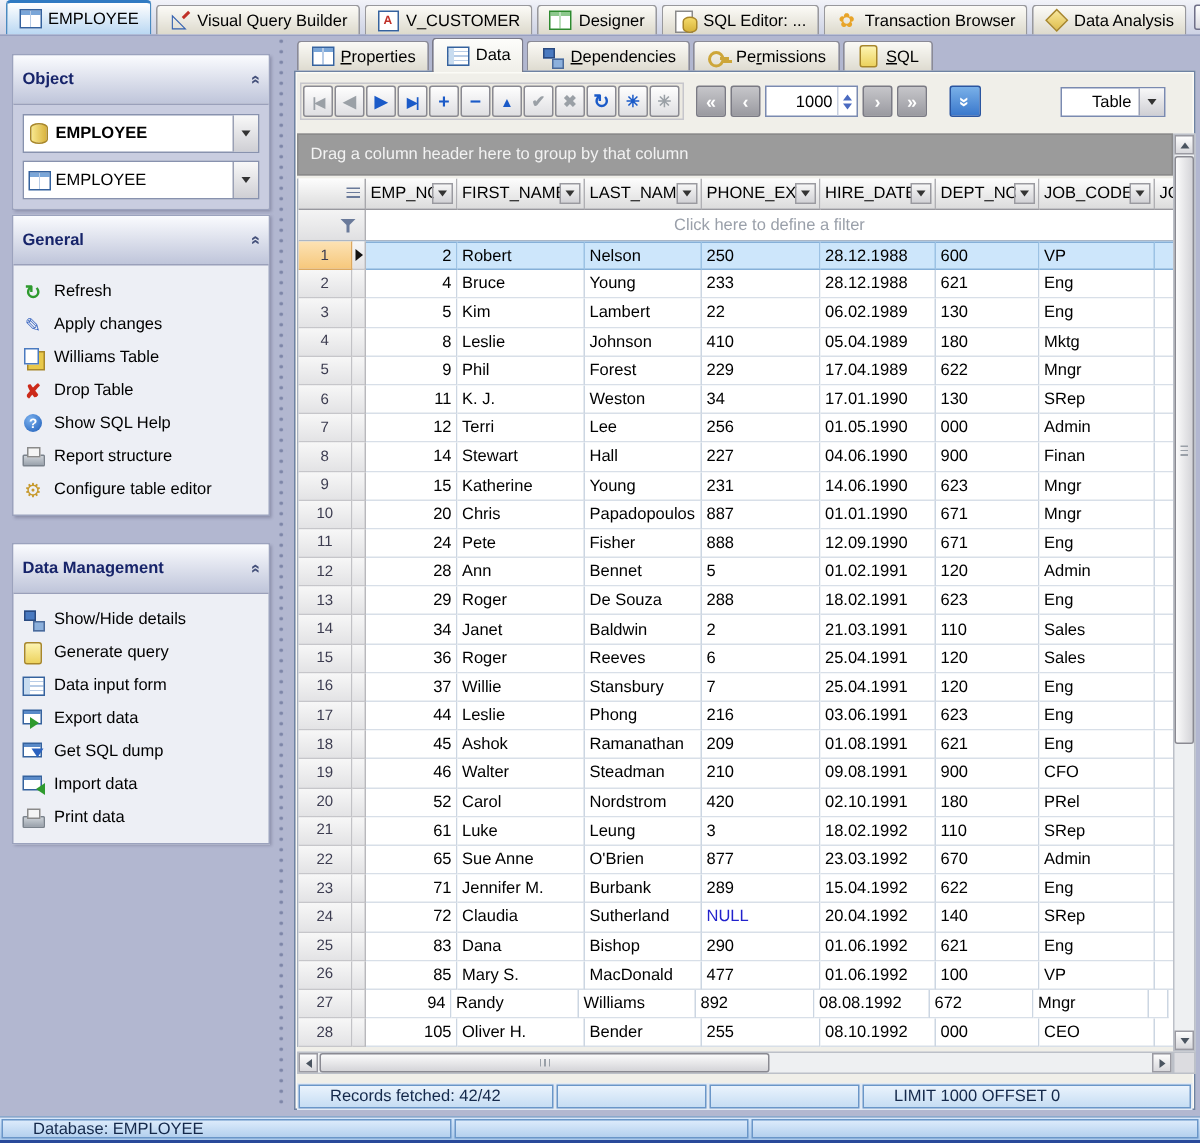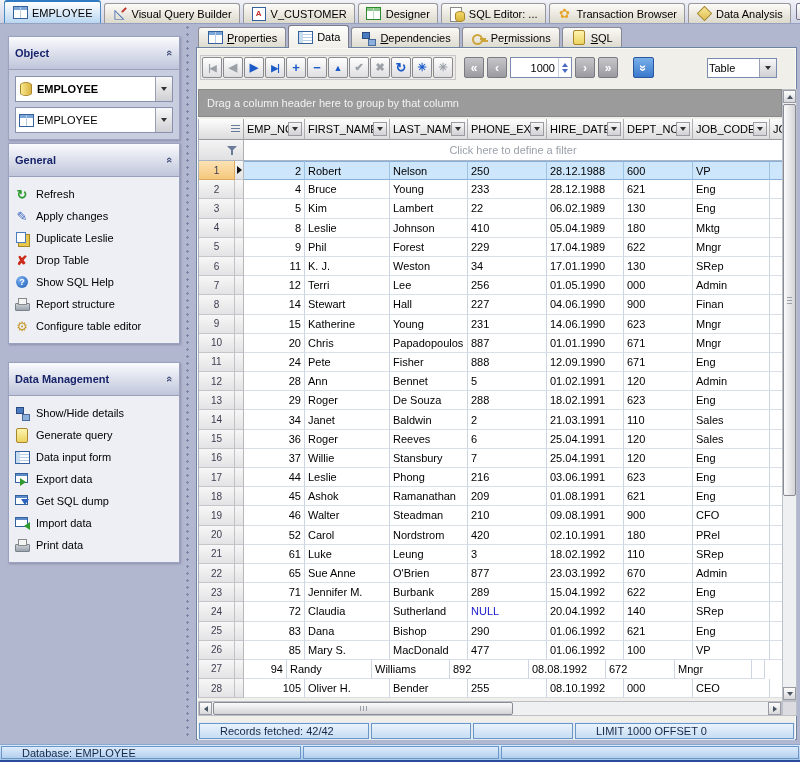--- a/index.html
+++ b/index.html
@@ -61,21 +61,21 @@
   .g-insert-record-button,.g-delete-record-button,.g-refresh-button{font-size:13px}
   .pgbtn{width:20px;height:21px;background:linear-gradient(#c6c6ca,#9a9aa0);border:1px solid #7a7a84;border-radius:2px;
     color:#fff;font-weight:bold;font-size:12px;display:flex;align-items:center;justify-content:center;margin-right:3px}
   .spinner{width:62px;height:21px;background:#fff;border:1px solid #7a8ab0;display:flex;align-items:center;margin-right:3px}
   .spinval{flex:1;text-align:right;padding-right:3px}
   .spinbtns{width:13px;height:100%;display:flex;flex-direction:column;align-items:center;justify-content:center;gap:2px;border-left:1px solid #c8d0e0}
   .fetchall{width:21px;height:21px;margin-left:12px;background:linear-gradient(#79b0e8,#3a78cc);
     border:1px solid #2a55a0;border-radius:2px;color:#fff;display:flex;align-items:center;justify-content:center}
   .fetchall span{display:inline-block;transform:rotate(90deg);font-weight:bold;font-size:12px;line-height:1}
   .viewcombo{margin-left:auto;margin-right:16px;width:70px;height:20px;background:#fff;border:1px solid #7a8ab0;display:flex;align-items:center}
-  .viewcombo .cval{padding-left:1px}
+  .viewcombo .cval{padding-left:20px}
 
   
   .groupbar{position:absolute;left:1px;top:41px;width:584px;height:28px;background:#9b9b9b;
     border:1px solid #8a8a8a;color:#f2f2f2;display:flex;align-items:center;padding-left:8px}
   .grid{position:absolute;left:1px;top:71px;width:584px;overflow:hidden;background:#fff;border-left:1px solid #a8b0bc}
   .ghead{display:flex;height:21px}
   .hcorner{width:45px;flex:none;background:linear-gradient(#fdfdfd,#dcdcdc);border-right:1px solid #a8a8ac;
     border-bottom:1px solid #98989e;display:flex;align-items:center;justify-content:flex-end;padding-right:3px}
   .hcell{flex:none;display:flex;align-items:center;background:linear-gradient(#fdfdfd,#dcdcdc);
     border-right:1px solid #b0b0b4;border-bottom:1px solid #98989e;padding-left:3px;position:relative;overflow:hidden;white-space:nowrap}
@@ -250,21 +250,21 @@
           <div class="sitem">
             <span class="ic refresh-icon"></span>
             <span>Refresh</span>
           </div>
           <div class="sitem">
             <span class="ic apply-icon"></span>
             <span>Apply changes</span>
           </div>
           <div class="sitem">
             <span class="ic duplicate-icon"></span>
-            <span>Duplicate Leslie</span>
+            <span>Williams Table</span>
           </div>
           <div class="sitem">
             <span class="ic drop-icon"></span>
             <span>Drop Table</span>
           </div>
           <div class="sitem">
             <span class="ic help-icon"></span>
             <span>Show SQL Help</span>
           </div>
           <div class="sitem">
@@ -750,21 +750,21 @@
             <div class="gcell" style="width:78px">MacDonald</div>
             <div class="gcell" style="width:79px">477</div>
             <div class="gcell" style="width:77px">01.06.1992</div>
             <div class="gcell" style="width:69px">100</div>
             <div class="gcell" style="width:77px">VP</div>
             <div class="gcell" style="width:13px"></div>
           </div>
           <div class="grow">
             <div class="rnum">27</div>
             <div class="rarr"></div>
-            <div class="gcell r" style="width:43px">94</div>
+            <div class="gcell r" style="width:57px">94</div>
             <div class="gcell" style="width:85px">Randy</div>
             <div class="gcell" style="width:78px">Williams</div>
             <div class="gcell" style="width:79px">892</div>
             <div class="gcell" style="width:77px">08.08.1992</div>
             <div class="gcell" style="width:69px">672</div>
             <div class="gcell" style="width:77px">Mngr</div>
             <div class="gcell" style="width:13px"></div>
           </div>
           <div class="grow">
             <div class="rnum">28</div>

